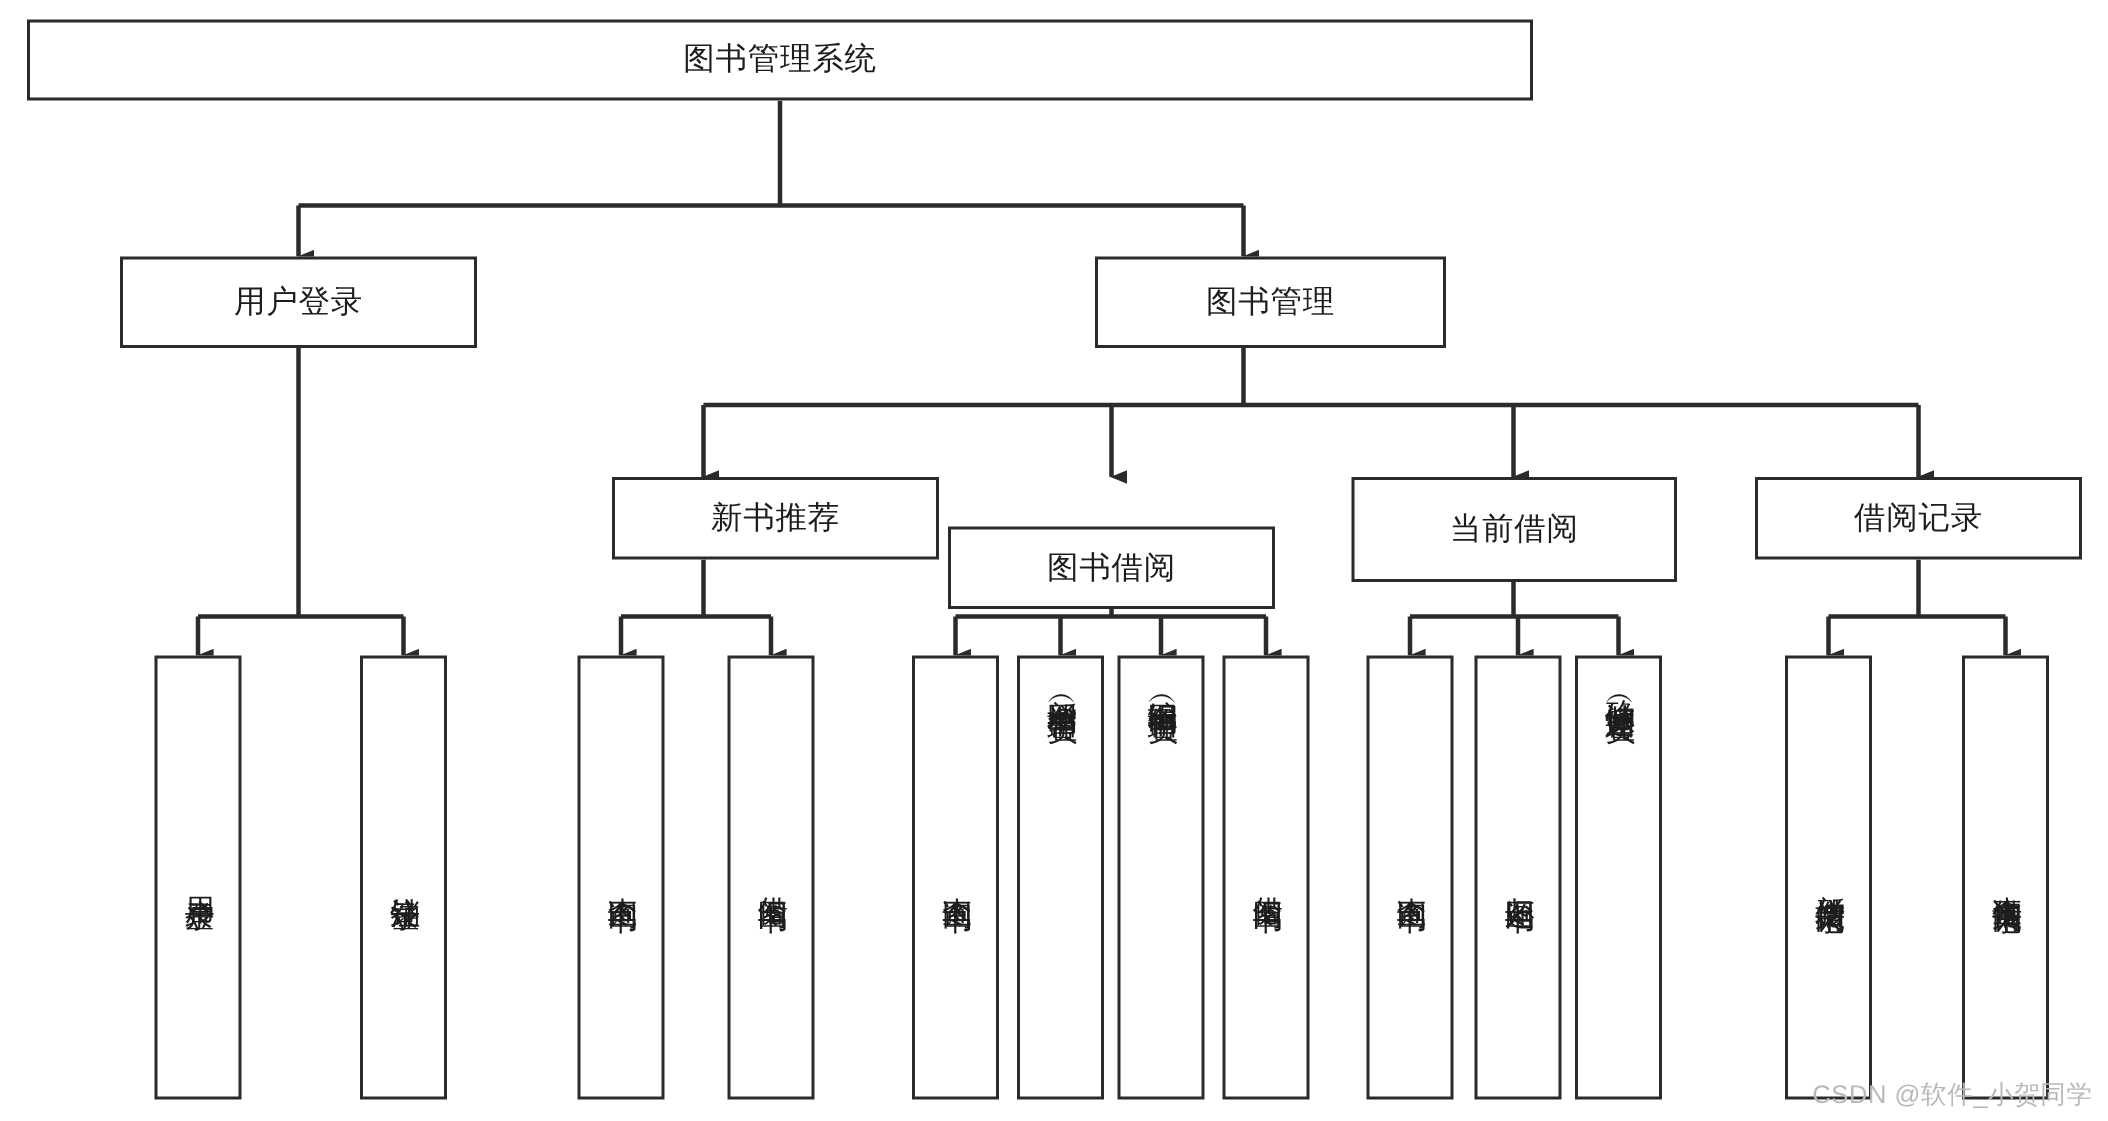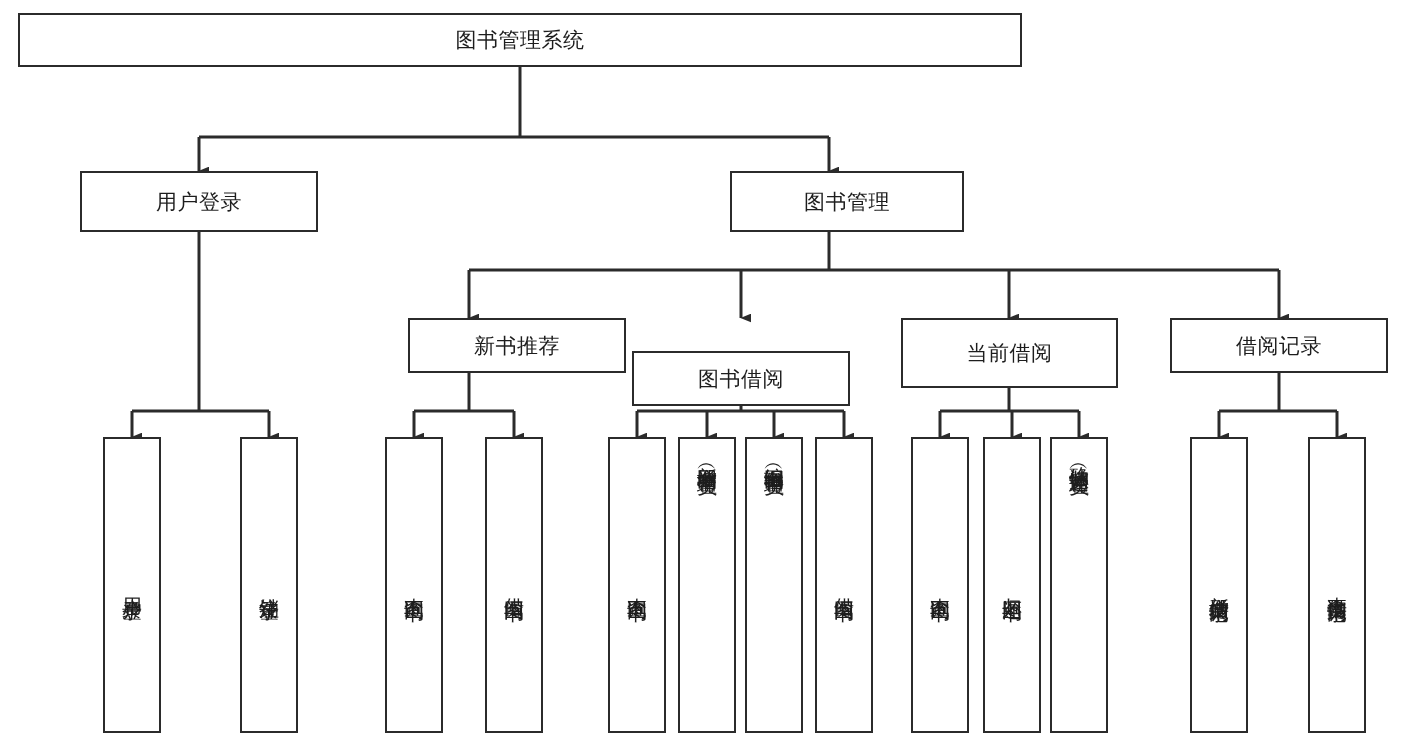--- a/index.html
+++ b/index.html
@@ -174,14 +174,15 @@
         <span class="node-label">确认归还（管理员）</span>
       </div>
       <div class="node-box vertical centered" style="left: 1190px; top: 437px; width: 58px; height: 296px;">
         <span class="node-label">新增借阅记录</span>
       </div>
       <div class="node-box vertical centered" style="left: 1308px; top: 437px; width: 58px; height: 296px;">
         <span class="node-label">查询借阅记录</span>
       </div>
     </div>
 
+  <div id="watermark">CSDN @软件_小贺同学</div>
 
 </div>
 
 </body></html>

